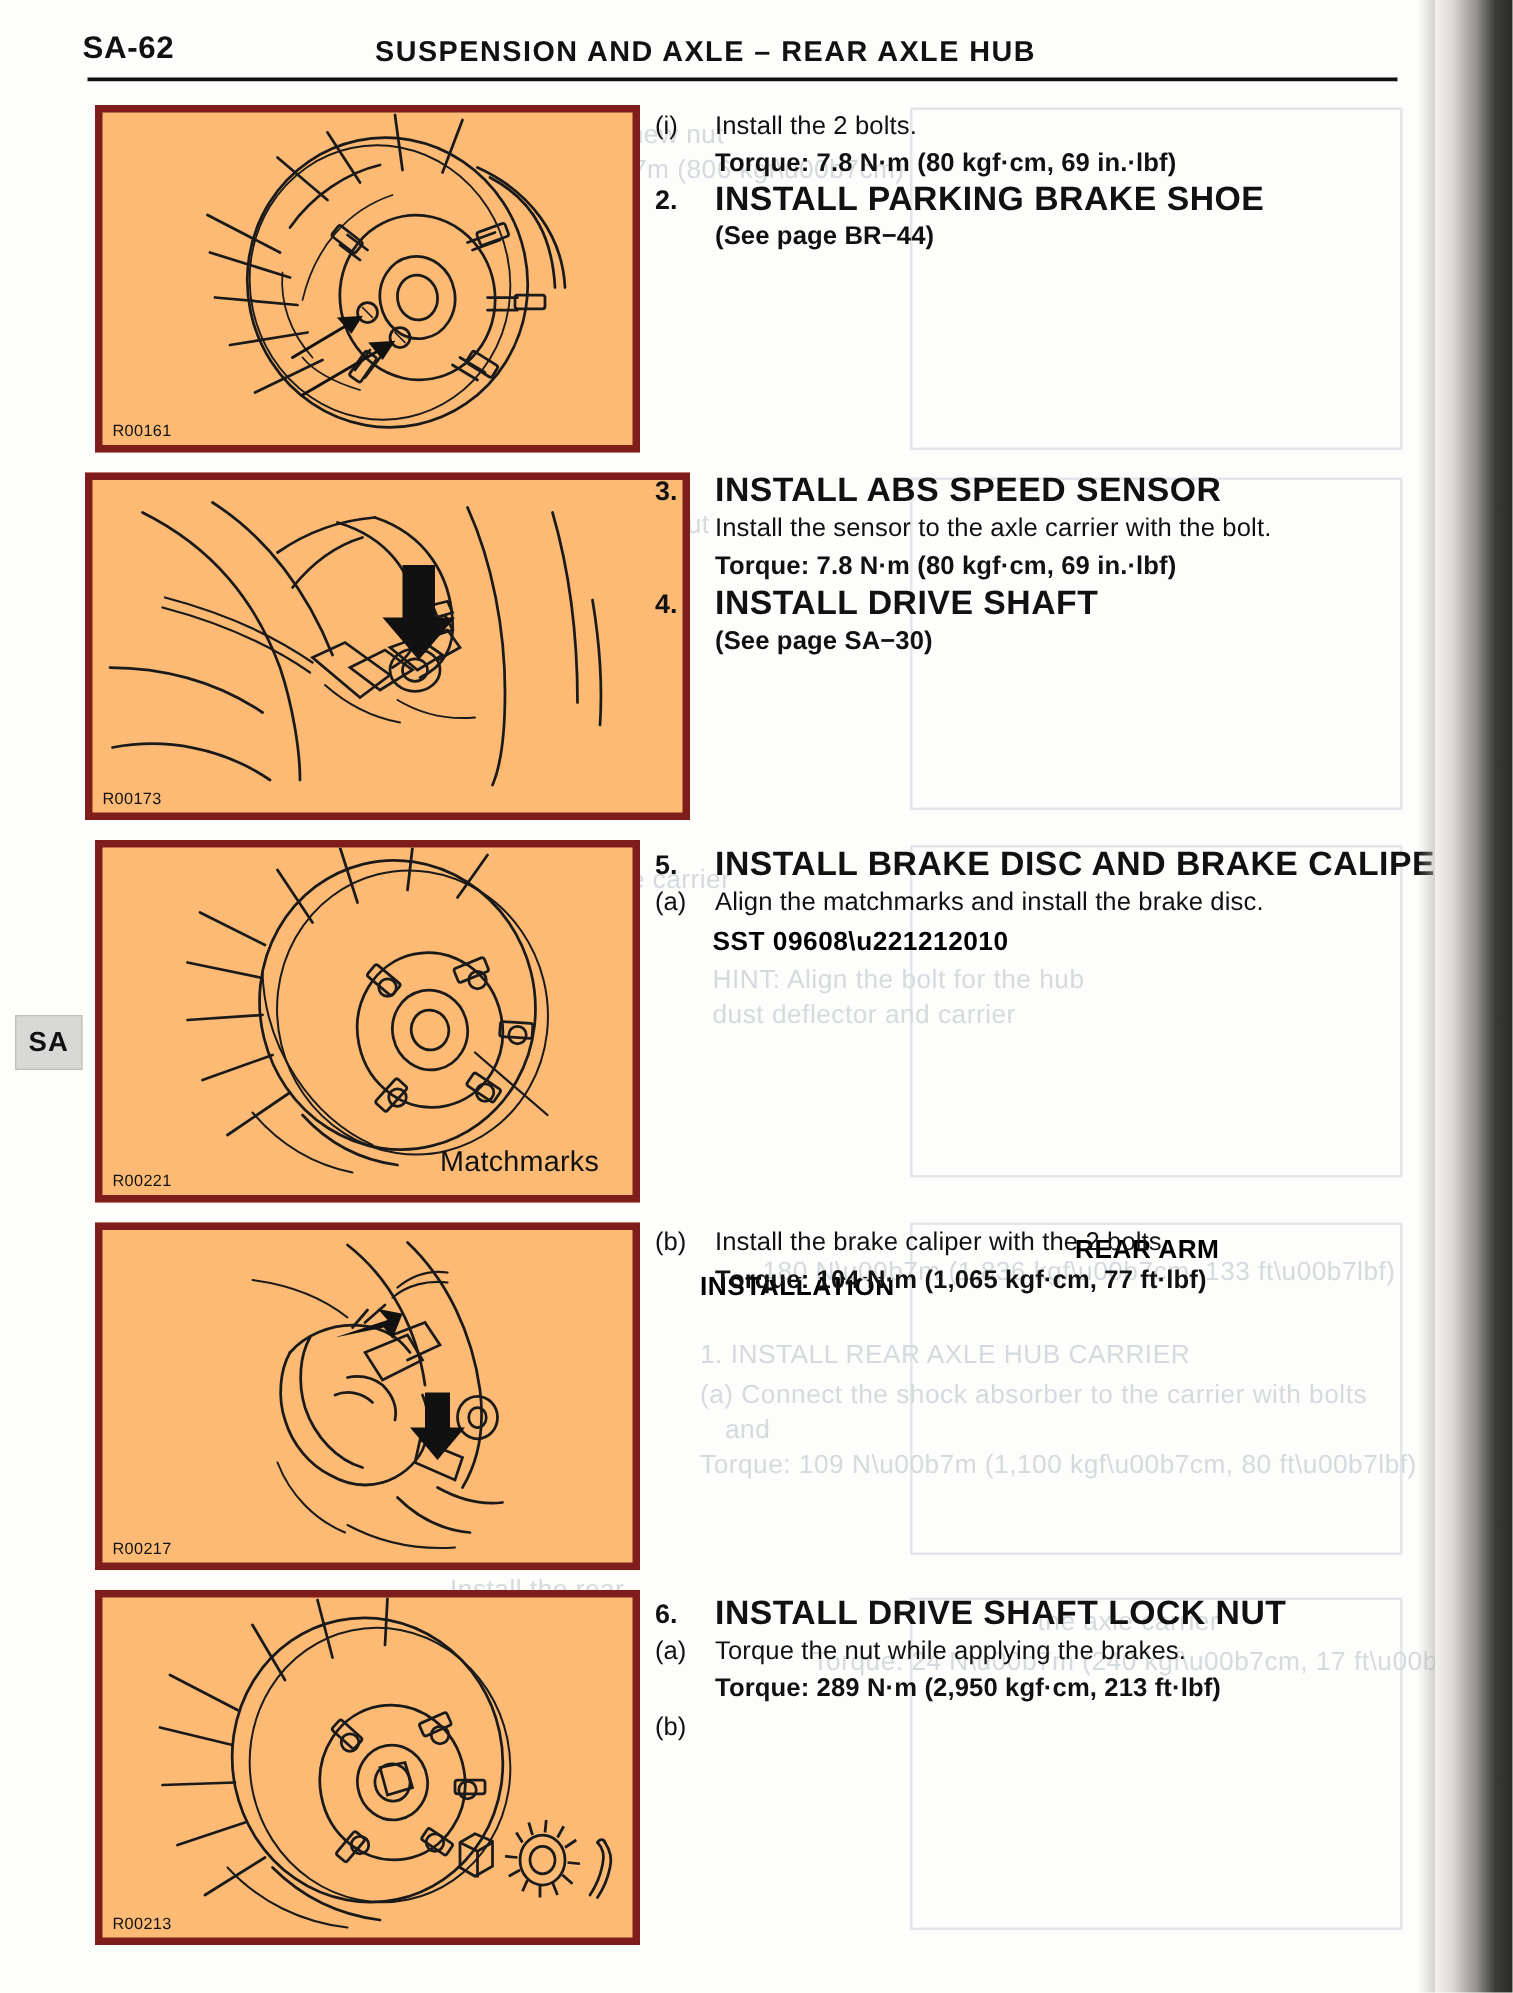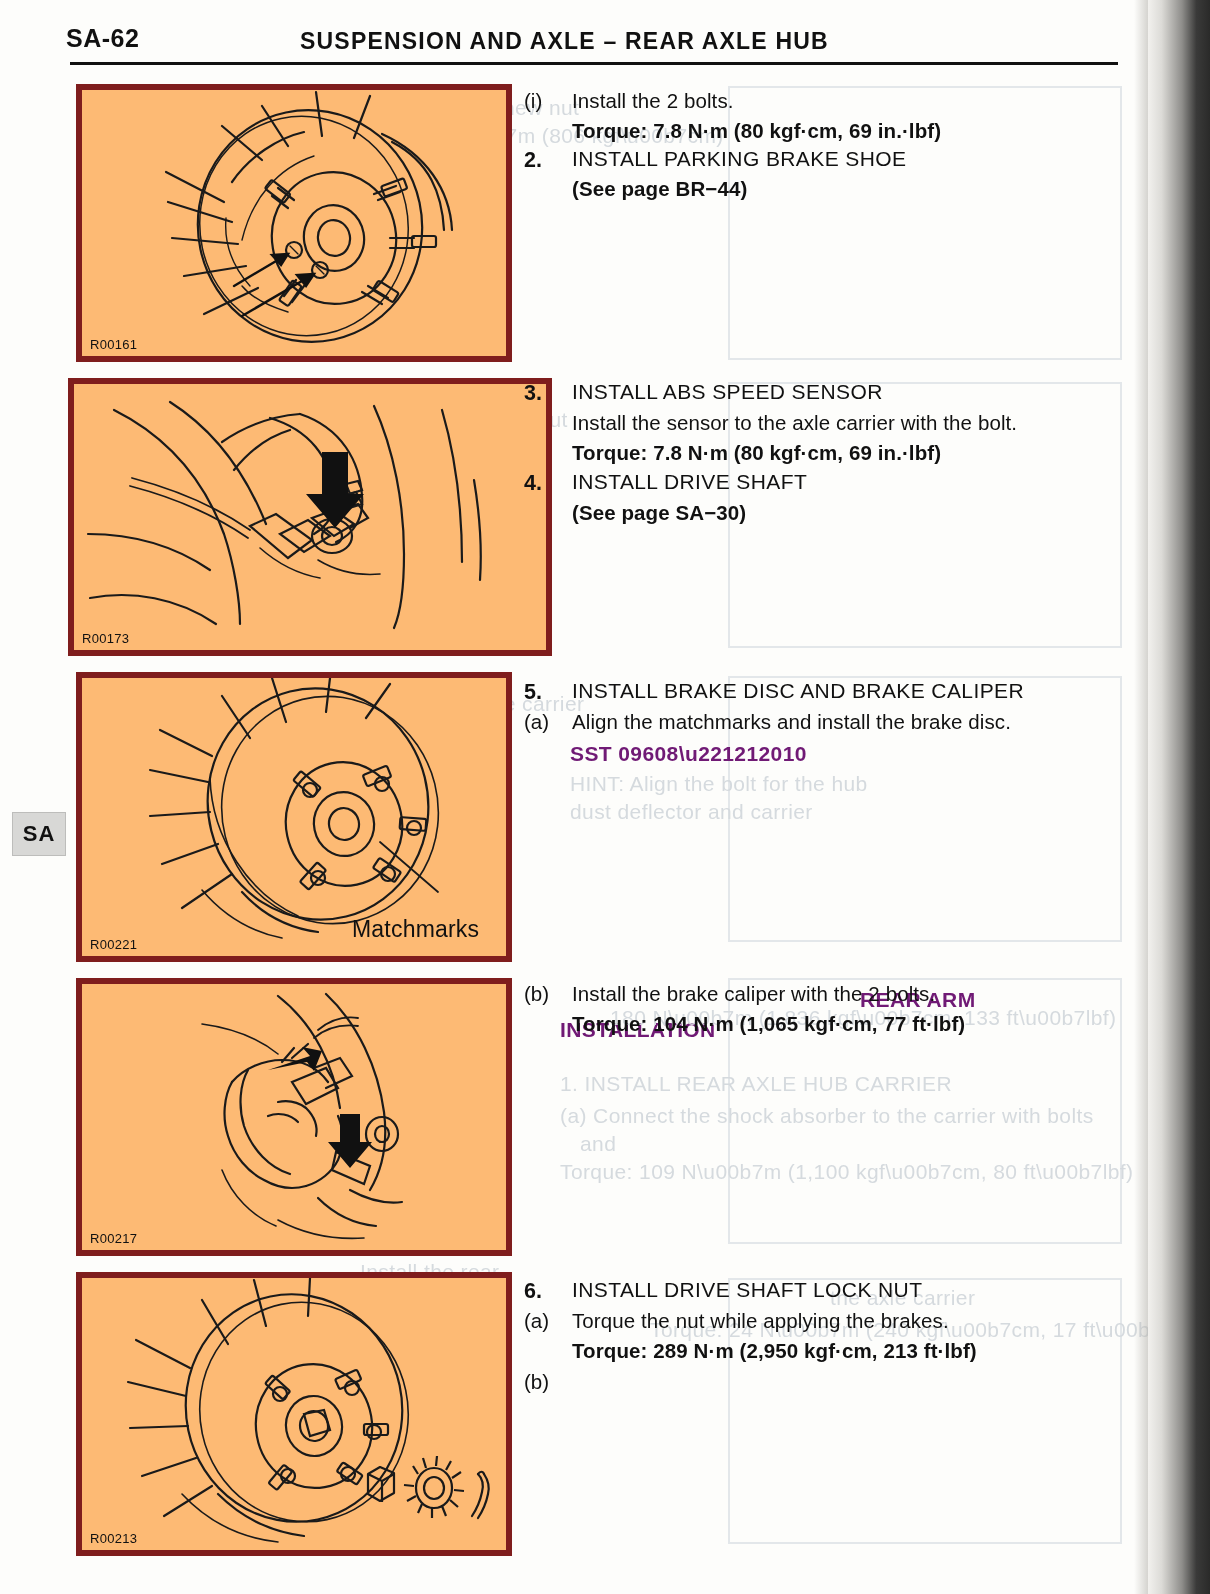--- a/index.html
+++ b/index.html
@@ -106,35 +106,35 @@
   
   .txt {
     position: absolute;
     font-size: 20.5px;
     line-height: 30px;
     letter-spacing: 0.1px;
     white-space: nowrap;
   }
   .txt.b { font-weight: bold; }
   .txt.head {
-    font-weight: normal;
-    font-size: 21px;
+    font-weight: bold;
+    font-size: 27px;
     letter-spacing: 0.4px;
   }
   .lbl {
     position: absolute;
     font-size: 20.5px;
     line-height: 30px;
   }
   .lbl.b { font-weight: bold; font-size: 21.5px; }
 
   
   .ghost {
     position: absolute;
-    color: #701a75;
+    color: #000000;
     font-size: 21px;
     letter-spacing: 0.4px;
     font-weight: bold;
     user-select: none;
   }
   .ghost.thin { font-weight: normal; color: #d5dade; }
   .ghost-box {
     position: absolute;
     border: 2px solid #e3e7ea;
   }

